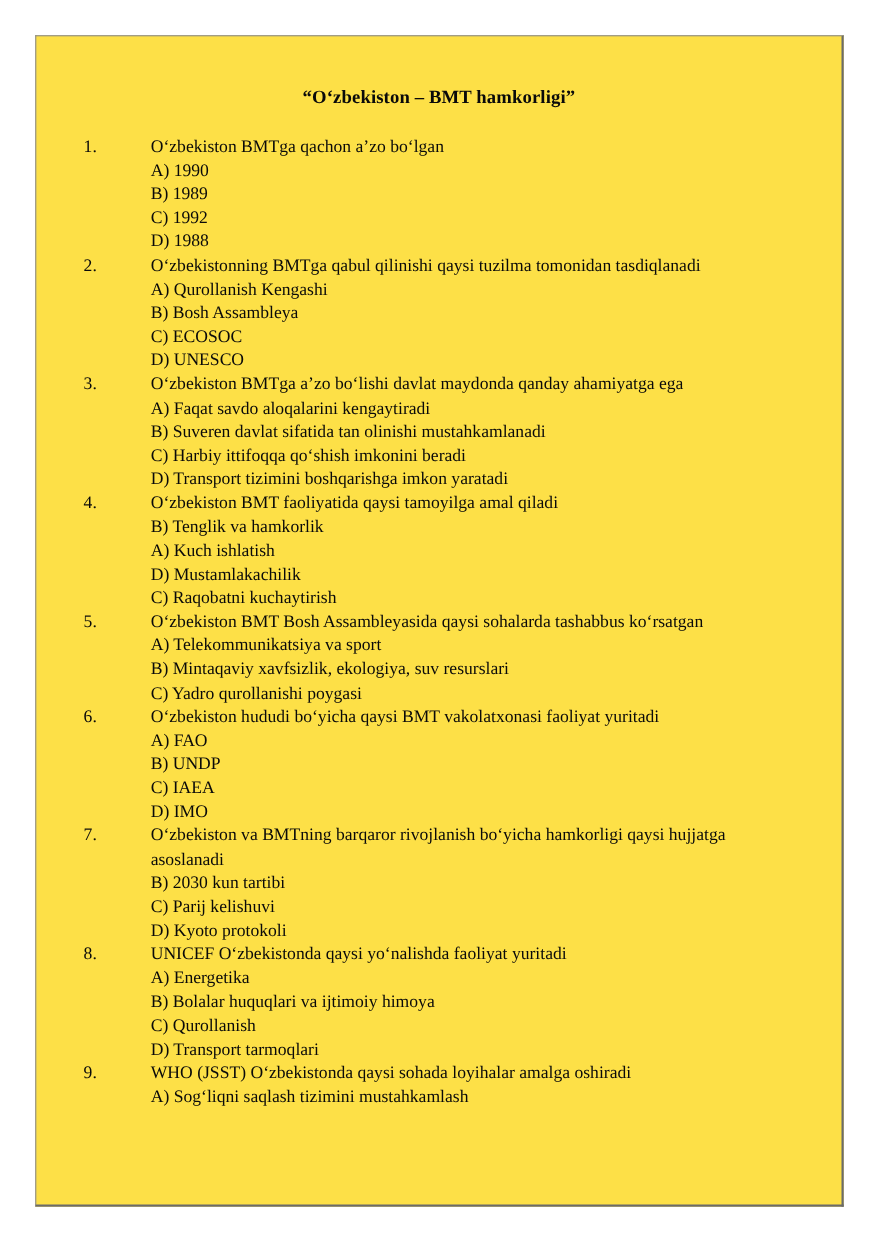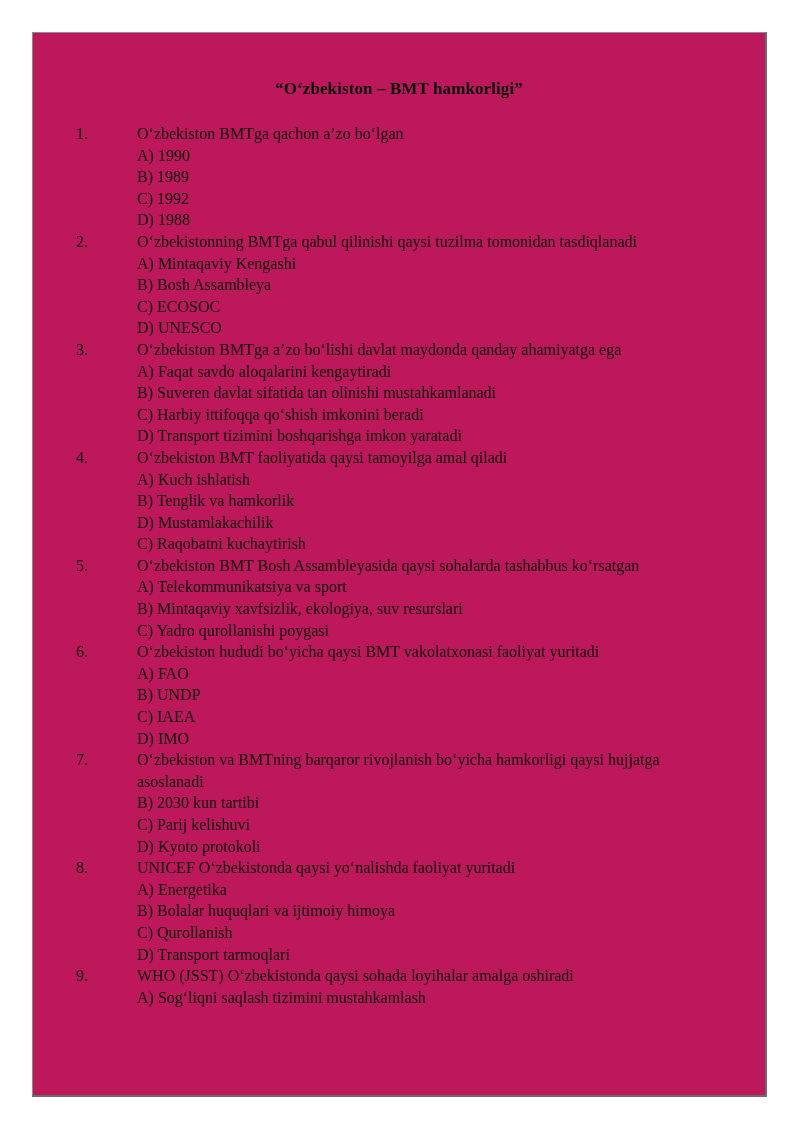--- a/index.html
+++ b/index.html
@@ -14,21 +14,21 @@
     font-family: "Liberation Serif", "DejaVu Serif", serif;
     color: #0a0a0a;
   }
   .sheet {
     position: absolute;
     left: 32px;
     top: 32px;
     width: 735px;
     height: 1065px;
     box-sizing: border-box;
-    background: #be185d;
+    background: #fde047;
     border: 1px solid #8c8c8c;
     border-right: 2px solid #6b6b6b;
     border-bottom: 2px solid #6b6b6b;
     overflow: hidden;
   }
   .doc-title {
     margin-top: 45px;
     text-align: center;
     font-weight: bold;
     font-size: 17px;
@@ -72,21 +72,21 @@
           <div class="option">B) 1989</div>
           <div class="option">C) 1992</div>
           <div class="option">D) 1988</div>
         </div>
   </div>
 
   <div class="question">
     <div class="qnum">2.</div>
     <div class="qbody">
       <div class="qtext">O‘zbekistonning BMTga qabul qilinishi qaysi tuzilma tomonidan tasdiqlanadi</div>
-    <div class="option">A) Mintaqaviy Kengashi</div>
+    <div class="option">A) Qurollanish Kengashi</div>
           <div class="option">B) Bosh Assambleya</div>
           <div class="option">C) ECOSOC</div>
           <div class="option">D) UNESCO</div>
         </div>
   </div>
 
   <div class="question">
     <div class="qnum">3.</div>
     <div class="qbody">
       <div class="qtext">O‘zbekiston BMTga a’zo bo‘lishi davlat maydonda qanday ahamiyatga ega</div>
@@ -94,22 +94,22 @@
           <div class="option">B) Suveren davlat sifatida tan olinishi mustahkamlanadi</div>
           <div class="option">C) Harbiy ittifoqqa qo‘shish imkonini beradi</div>
           <div class="option">D) Transport tizimini boshqarishga imkon yaratadi</div>
         </div>
   </div>
 
   <div class="question">
     <div class="qnum">4.</div>
     <div class="qbody">
       <div class="qtext">O‘zbekiston BMT faoliyatida qaysi tamoyilga amal qiladi</div>
-    <div class="option">A) Kuch ishlatish</div>
-          <div class="option">B) Tenglik va hamkorlik</div>
+    <div class="option">B) Tenglik va hamkorlik</div>
+          <div class="option">A) Kuch ishlatish</div>
           <div class="option">D) Mustamlakachilik</div>
           <div class="option">C) Raqobatni kuchaytirish</div>
         </div>
   </div>
 
   <div class="question">
     <div class="qnum">5.</div>
     <div class="qbody">
       <div class="qtext">O‘zbekiston BMT Bosh Assambleyasida qaysi sohalarda tashabbus ko‘rsatgan</div>
     <div class="option">A) Telekommunikatsiya va sport</div>

